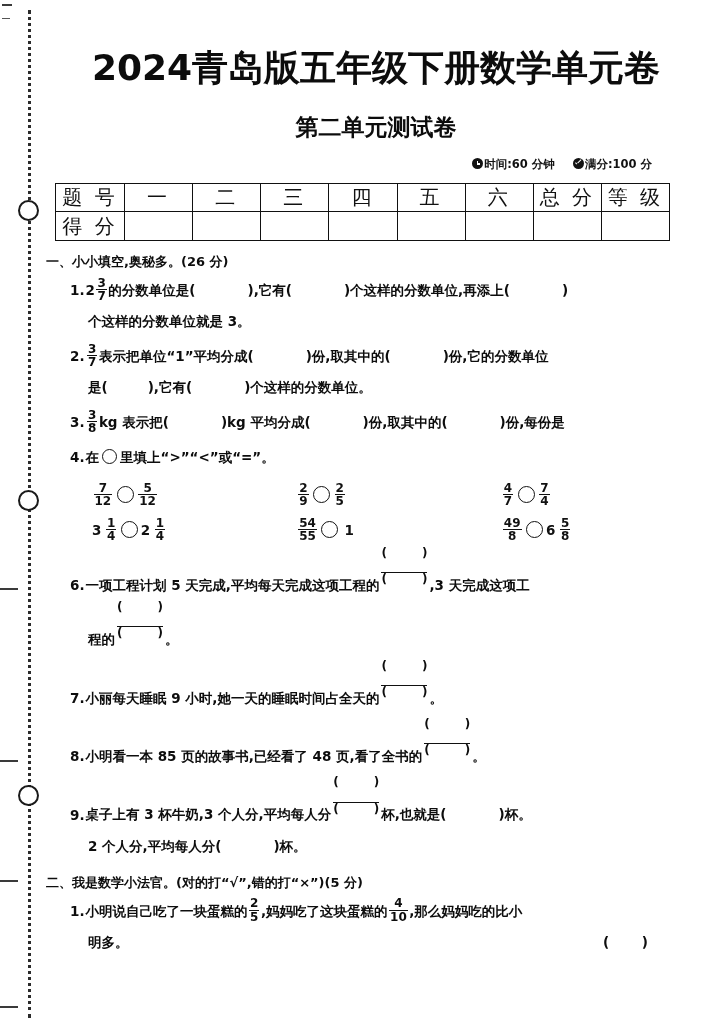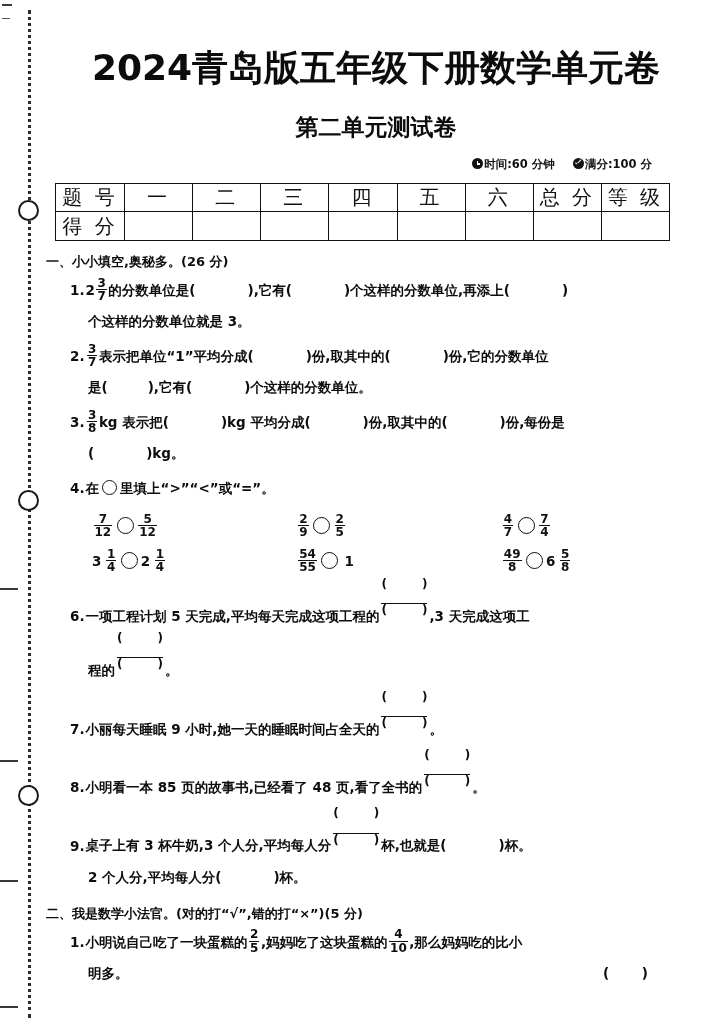--- a/index.html
+++ b/index.html
@@ -304,21 +304,20 @@
     <span class="cont">个这样的分数单位就是 3。</span>
   </div>
 
   <div class="q">
     <span class="num">2.</span><span class="frac"><span class="n">3</span><span class="d">7</span></span><span>表示把单位“1”平均分成(</span><span class="blank"><span class="sp"></span></span><span>)份,取其中的(</span><span class="blank"><span class="sp"></span></span><span>)份,它的分数单位</span>
     <span class="cont"><span>是(</span><span class="blank"><span class="sp short"></span></span><span>),它有(</span><span class="blank"><span class="sp"></span></span><span>)个这样的分数单位。</span></span>
   </div>
 
   <div class="q">
     <span class="num">3.</span><span class="frac"><span class="n">3</span><span class="d">8</span></span><span>kg 表示把(</span><span class="blank"><span class="sp"></span></span><span>)kg 平均分成(</span><span class="blank"><span class="sp"></span></span><span>)份,取其中的(</span><span class="blank"><span class="sp"></span></span><span>)份,每份是</span>
-    <span class="cont"><span>(</span><span class="blank"><span class="sp"></span></span><span>)kg。</span></span>
   </div>
 
   <div class="q">
     <span class="num">4.</span><span>在</span><span class="circ sm"></span><span>里填上“&gt;”“&lt;”或“=”。</span>
   </div>
 
   <div class="cmp-row">
     <div class="cmp-cell">
       <span class="frac">
           <span class="n">7</span>

